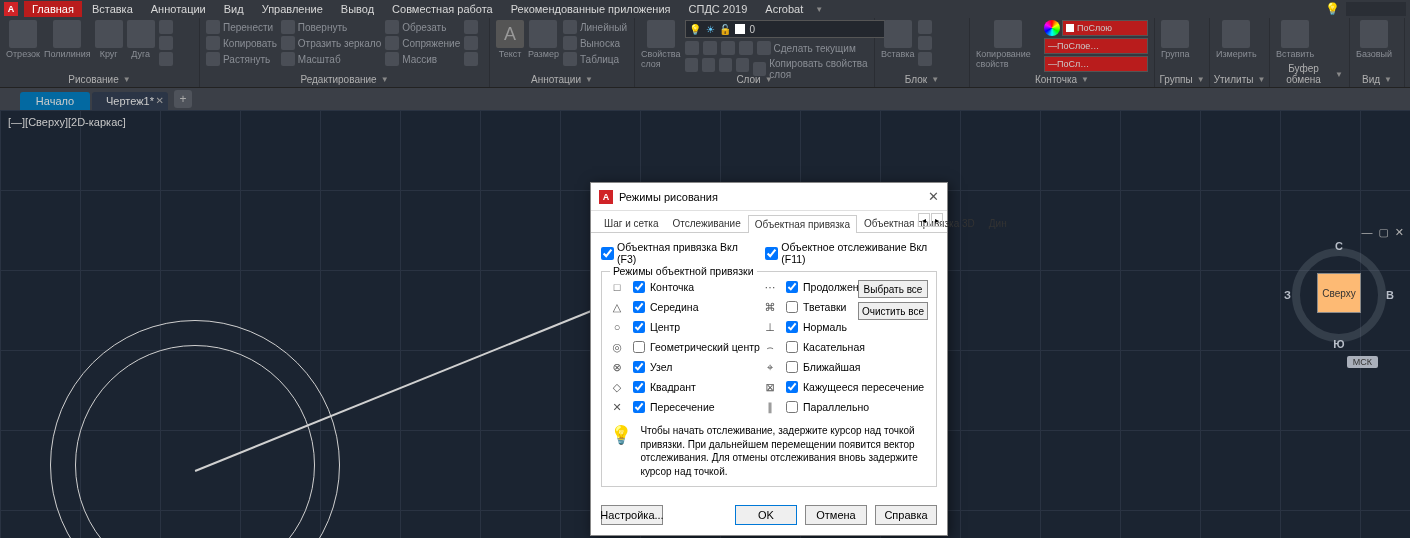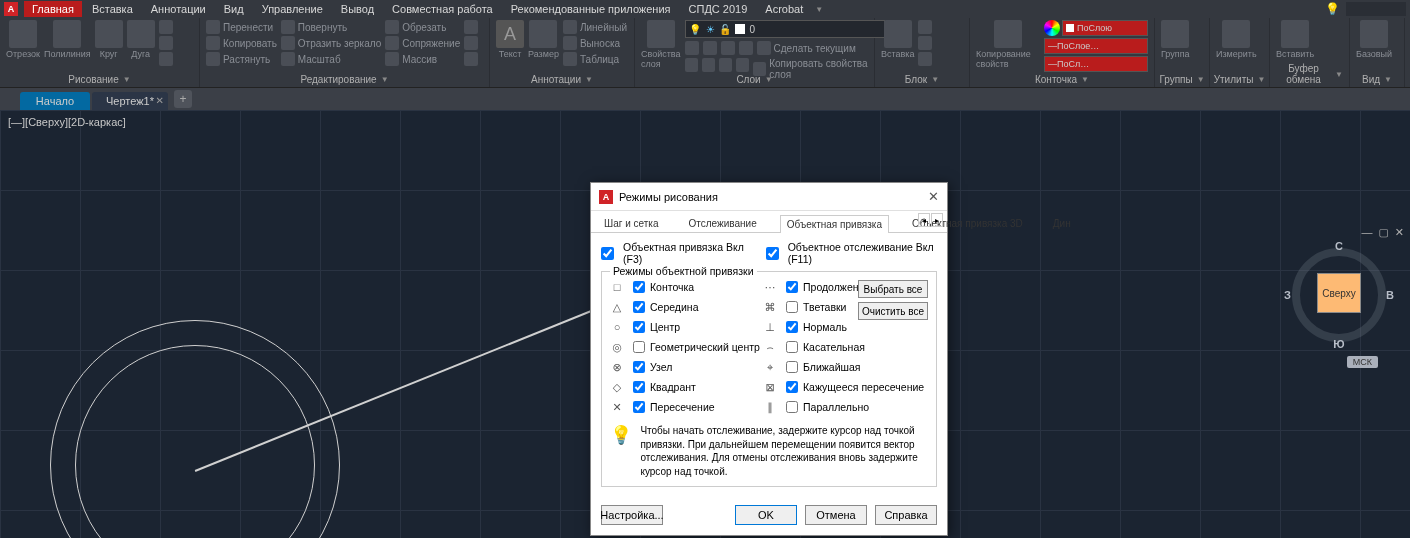--- a/index.html
+++ b/index.html
@@ -58,28 +58,28 @@
 .vc-s { bottom: 0; left: 50%; transform: translateX(-50%); }
 .vc-e { right: 0; top: 50%; transform: translateY(-50%); }
 .vc-w { left: 0; top: 50%; transform: translateY(-50%); }
 .ucs-badge { position: absolute; top: 246px; right: 32px; background: #aab0bb; color: #333; font-size: 9px; padding: 1px 6px; border-radius: 2px; }
 
 
 .dialog { position: absolute; left: 590px; top: 182px; width: 358px; background: #fff; border: 1px solid #888; box-shadow: 2px 2px 12px rgba(0,0,0,0.5); font-size: 11px; color: #000; }
 .dlg-title { height: 28px; display: flex; align-items: center; padding: 0 8px; border-bottom: 1px solid #e0e0e0; }
 .dlg-logo { width: 14px; height: 14px; background: #d02327; color: #fff; font-size: 9px; font-weight: bold; display: flex; align-items: center; justify-content: center; margin-right: 6px; }
 .dlg-close { margin-left: auto; color: #555; font-size: 13px; cursor: pointer; }
-.dlg-tabs { display: flex; height: 22px; border-bottom: 1px solid #ccc; align-items: flex-end; padding: 0 6px; gap: 16px; position: relative; }
+.dlg-tabs { display: flex; height: 22px; border-bottom: 1px solid #ccc; align-items: flex-end; padding: 0 6px; gap: 0; position: relative; }
 .dlg-tab { font-size: 10px; padding: 3px 6px; border: 1px solid transparent; border-bottom: none; cursor: pointer; color: #333; white-space: nowrap; }
 .dlg-tab.active { border-color: #ccc; background: #fff; position: relative; top: 1px; }
 .dlg-tabs-nav { position: absolute; right: 4px; top: 2px; display: flex; gap: 1px; }
 .dlg-tabs-nav span { width: 12px; height: 14px; border: 1px solid #ccc; font-size: 8px; display: flex; align-items: center; justify-content: center; }
 .dlg-body { padding: 8px 10px; }
 .top-checks { display: flex; gap: 20px; margin-bottom: 6px; }
-.top-checks label { display: flex; align-items: center; gap: 9px; font-size: 10.5px; }
+.top-checks label { display: flex; align-items: center; gap: 3px; font-size: 10.5px; }
 .group-box { border: 1px solid #ccc; padding: 8px 16px 8px 8px; position: relative; }
 .group-title { position: absolute; top: -7px; left: 8px; background: #fff; padding: 0 3px; font-size: 10.5px; }
 .snap-grid { display: grid; grid-template-columns: 20px 14px 110px 20px 14px 100px; row-gap: 6px; column-gap: 3px; align-items: center; }
 .snap-icon { width: 14px; height: 14px; display: flex; align-items: center; justify-content: center; font-size: 11px; color: #555; }
 .snap-grid label { font-size: 10.5px; white-space: nowrap; }
 .snap-grid input { width: 12px; height: 12px; }
 .snap-btns { position: absolute; right: 8px; top: 8px; display: flex; flex-direction: column; gap: 4px; }
 .snap-btn { width: 70px; height: 18px; border: 1px solid #888; background: #efefef; font-size: 10px; display: flex; align-items: center; justify-content: center; cursor: pointer; }
 .info-row { display: flex; gap: 8px; margin-top: 10px; }
 .info-row .bulb { color: #d4a015; font-size: 18px; flex-shrink: 0; }

